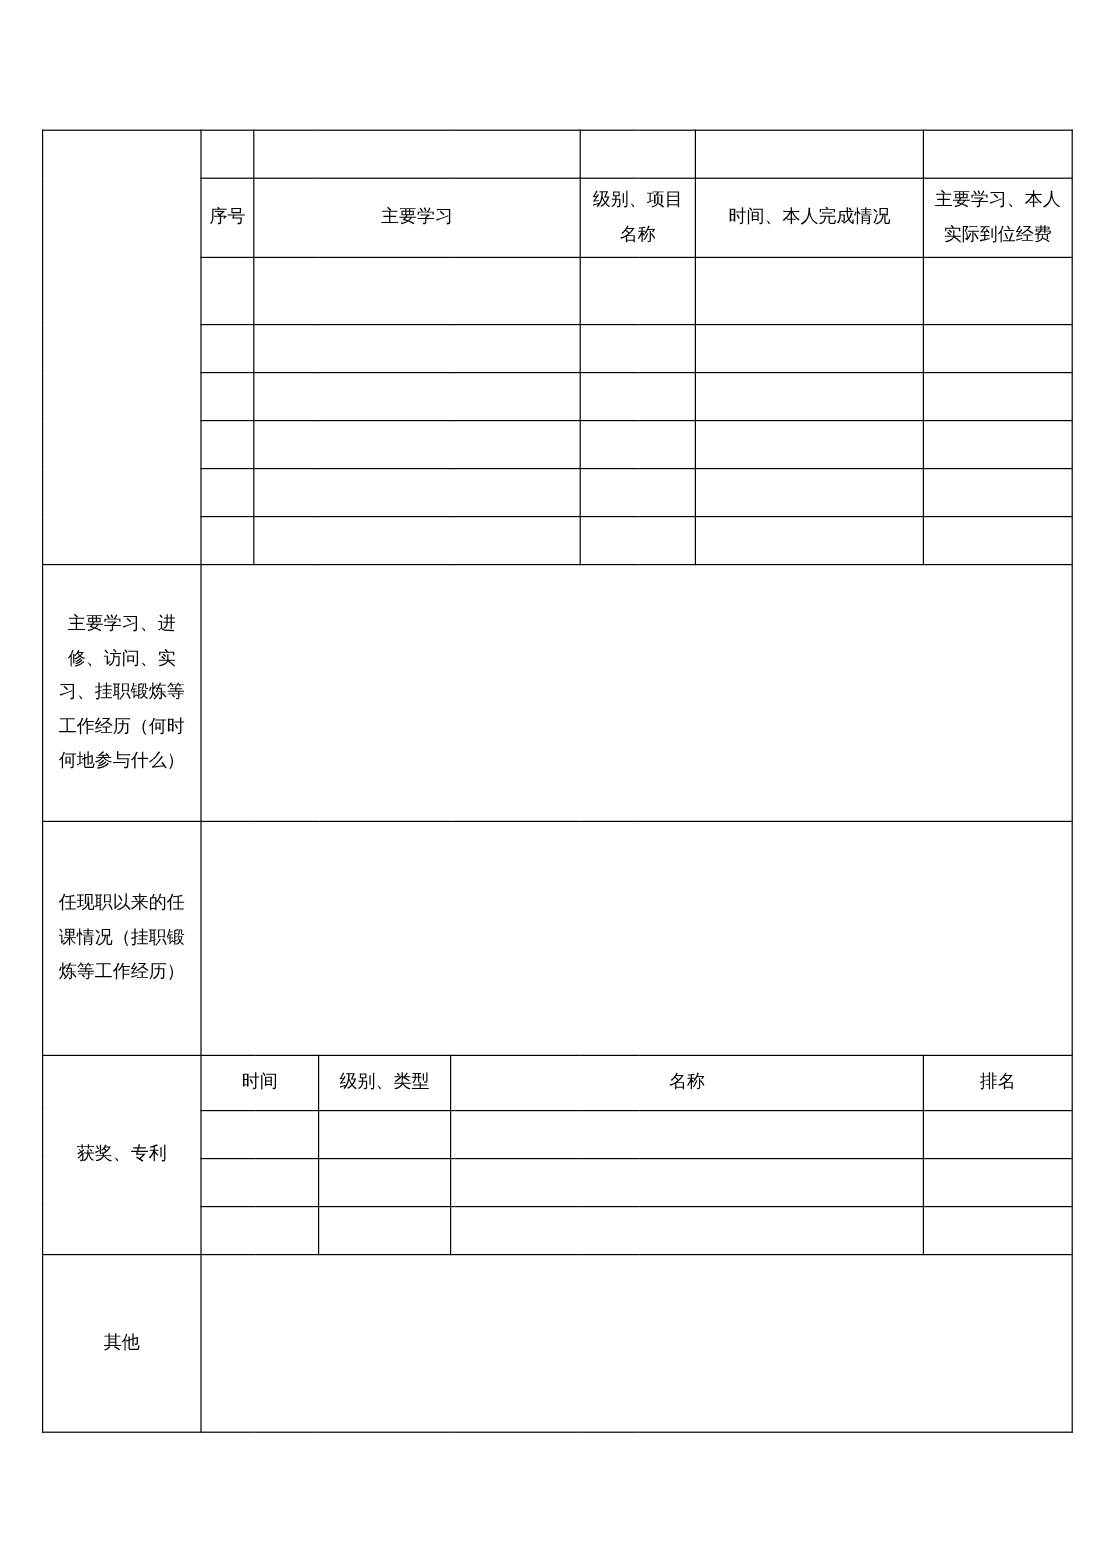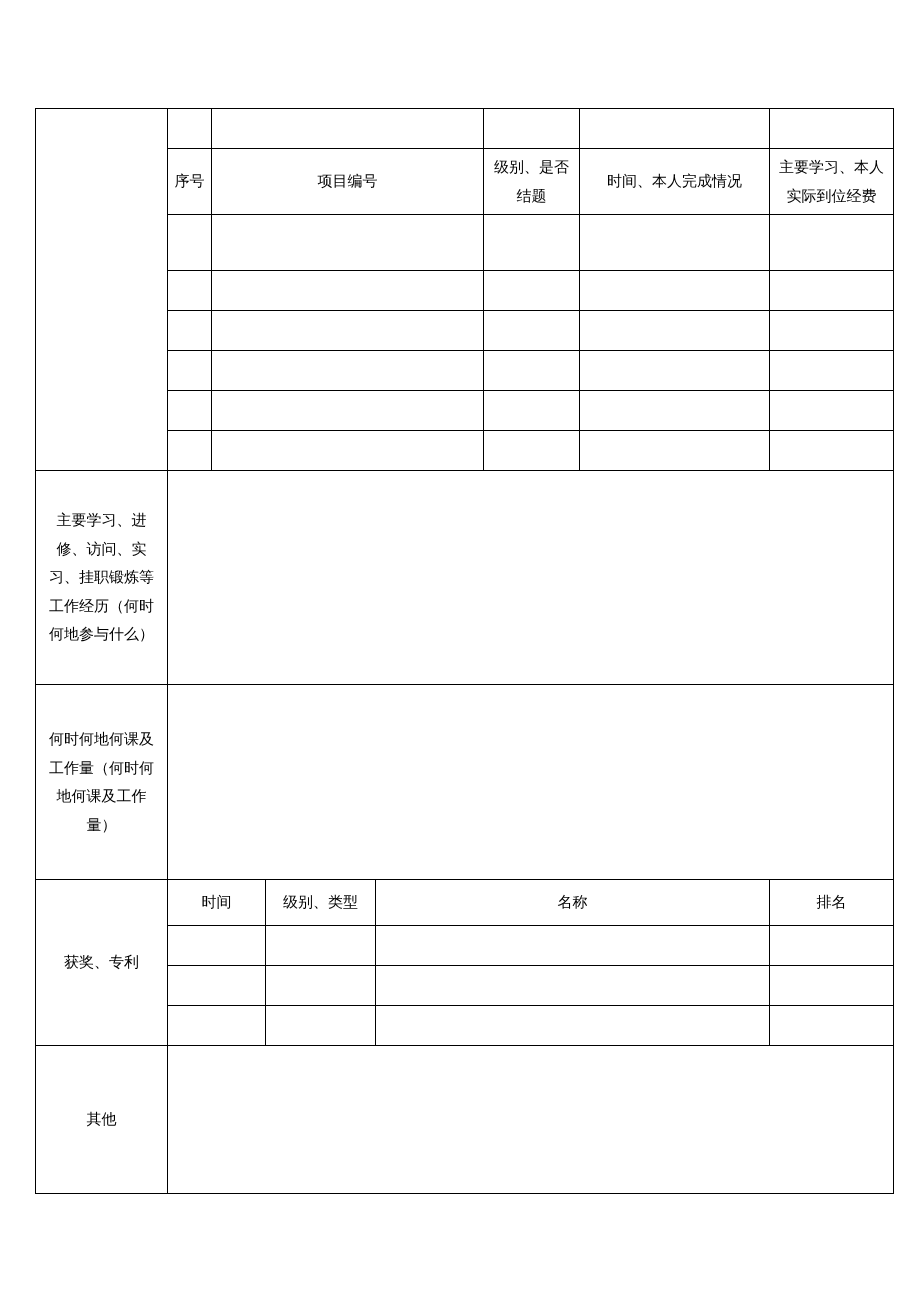--- a/index.html
+++ b/index.html
@@ -53,22 +53,22 @@
       <td rowspan="8"></td>
       <td style="height:40px"></td>
       <td colspan="3"></td>
       <td colspan="2"></td>
       <td></td>
       <td></td>
     </tr>
 
     <tr>
       <td style="height:60px">序号</td>
-      <td colspan="3">项目编号</td>
-      <td colspan="2">级别、是否结题</td>
+      <td colspan="3">主要学习</td>
+      <td colspan="2">级别、项目名称</td>
       <td>时间、本人完成情况</td>
       <td>主要学习、本人实际到位经费</td>
     </tr>
 
     <tr>
       <td style="height:56px"></td>
       <td colspan="3"></td>
       <td colspan="2"></td>
       <td></td>
       <td></td>
@@ -109,21 +109,21 @@
       <td></td>
       <td></td>
     </tr>
 
     <tr>
       <td style="height:214px">主要学习、进修、访问、实习、挂职锻炼等工作经历（何时何地参与什么）</td>
       <td colspan="8"></td>
     </tr>
 
     <tr>
-      <td style="height:195px">何时何地何课及工作量（何时何地何课及工作量）</td>
+      <td style="height:195px">任现职以来的任课情况（挂职锻炼等工作经历）</td>
       <td colspan="8"></td>
     </tr>
 
     <tr>
       <td rowspan="4">获奖、专利</td>
       <td colspan="2" style="height:46px">时间</td>
       <td>级别、类型</td>
       <td colspan="4">名称</td>
       <td>排名</td>
     </tr>

